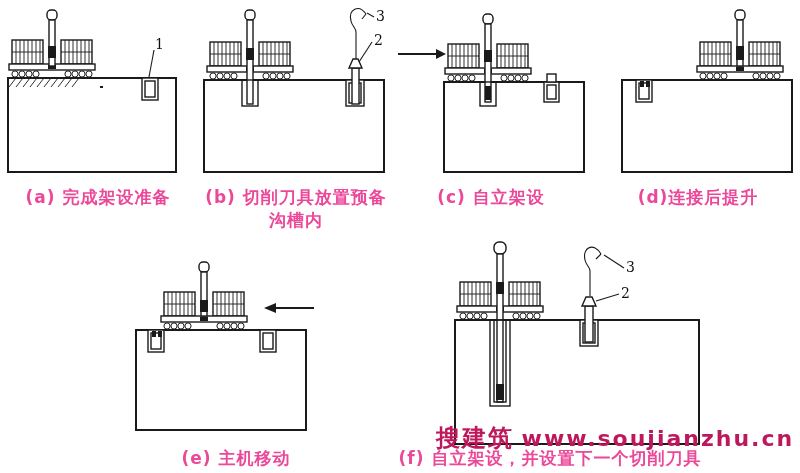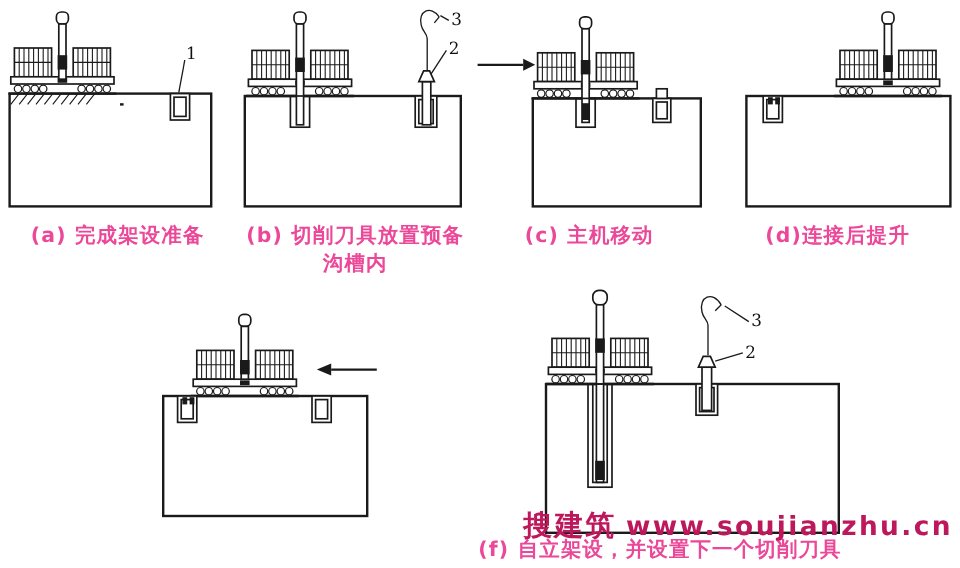--- a/index.html
+++ b/index.html
@@ -196,22 +196,23 @@
       <line class="lead" x1="261" y1="56" x2="238" y2="63"></line>
       <text class="callout" x="263" y="60">2</text>
     </g>
   </svg>
 
   <div class="caption" style="left:0;top:186px;width:196px">(a) 完成架设准备</div>
   <div class="caption" style="left:192px;top:186px;width:208px">
     <div>(b) 切削刀具放置预备</div>
     <div>沟槽内</div>
   </div>
-  <div class="caption" style="left:396px;top:186px;width:190px">(c) 主机移动</div>
+  <div class="caption" style="left:396px;top:186px;width:190px">(c) 自立架设</div>
   <div class="caption" style="left:600px;top:186px;width:196px">(d)连接后提升</div>
+  <div class="caption" style="left:118px;top:447px;width:236px">(e) 主机移动</div>
   <div class="caption" style="left:330px;top:447px;width:440px">(f) 自立架设，并设置下一个切削刀具</div>
 
   <div class="watermark" style="left:436px;top:422px">
     <span class="site">搜建筑</span>
     <span class="url">www.soujianzhu.cn</span>
   </div>
 
 </div>
 
 </body></html>

